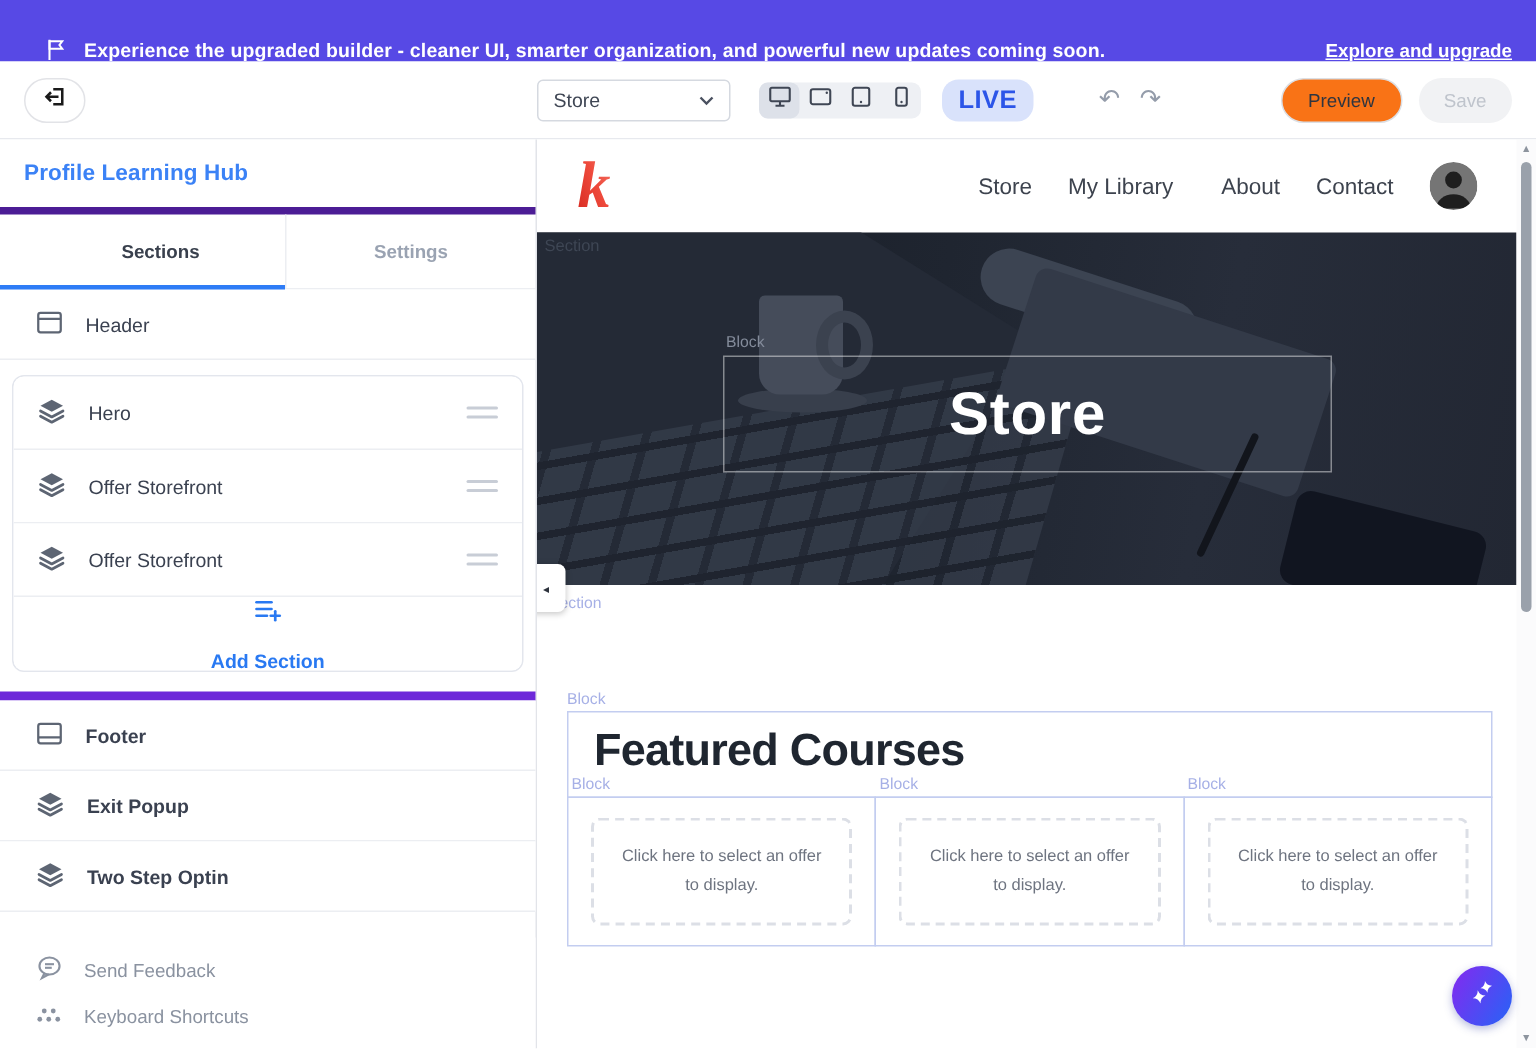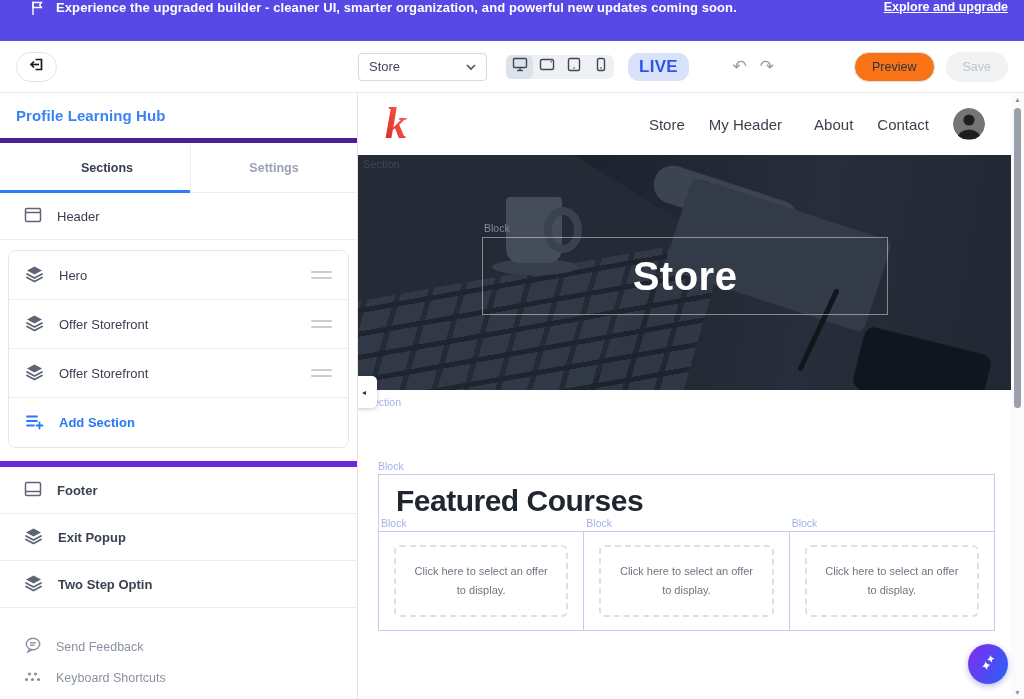--- a/index.html
+++ b/index.html
@@ -1,20 +1,20 @@
 <!DOCTYPE html>
 <html><head>
 <meta charset="utf-8">
 <style>
   * { margin:0; padding:0; box-sizing:border-box; }
   html,body { width:1024px; height:699px; overflow:hidden; }
   body { font-family:"Liberation Sans", sans-serif; background:#fff; position:relative; color:#3a4150; }
 
   
-  .banner { height:41px; background:#5749e5; display:flex; align-items:flex-start; padding:0 16px; color:#fff; }
+  .banner { height:41px; background:#5749e5; display:flex; align-items:flex-end; padding:0 16px; color:#fff; }
   .banner .flag { margin:0 12px 0 14px; display:flex; }
   .banner .msg { font-size:13px; font-weight:bold; letter-spacing:.1px; }
   .banner .upgrade { margin-left:auto; font-size:12.5px; font-weight:bold; color:#fff; text-decoration:underline; cursor:pointer; }
 
   
   .toolbar { height:52px; background:#fff; border-bottom:1px solid #e7e9ee; display:flex; align-items:center; padding:0 16px; }
   .exit-btn { width:41px; height:30px; border:1px solid #e2e3e7; border-radius:15px; background:#fff; display:flex; align-items:center; justify-content:center; cursor:pointer; }
   .page-select { margin-left:301px; width:129px; height:28px; border:1px solid #d5d9e0; border-radius:4px; background:#fff; display:flex; align-items:center; padding:0 10px; font-size:13px; color:#3f4654; cursor:pointer; }
   .page-select .sel-label { flex:1; }
   .device-group { margin-left:19px; height:24px; background:#eef0f4; border-radius:6px; display:flex; padding:0; }
@@ -34,21 +34,21 @@
   .sb-title { height:50px; display:flex; align-items:center; padding:0 16px; border-bottom:5px solid #4c1d95; font-size:15px; font-weight:bold; color:#3b82f6; letter-spacing:.1px; }
   .sb-tabs { height:50px; display:flex; border-bottom:1px solid #eceef2; }
   .sb-tab { flex:1; display:flex; align-items:center; justify-content:center; font-size:12.5px; font-weight:bold; color:#9aa3b2; cursor:pointer; position:relative; }
   .sb-tab:first-child { border-right:1px solid #eceef2; }
   .sb-tab.active { color:#39404d;padding-left:24px; }
   .sb-tab.active::after { content:""; position:absolute; left:0; right:0; bottom:-1px; height:3px; background:#2e7cf6; }
 
   .sb-row { height:47px; display:flex; align-items:center; gap:15px; padding:0 16px 0 24px; border-bottom:1px solid #eceef2; font-size:13px; color:#3a4150; cursor:pointer; background:#fff; }
   .sb-card { margin:10px 8px 13px; border:1px solid #e3e6ed; border-radius:8px; overflow:hidden; }
   .sb-card .sb-row { height:49px; border-bottom:1px solid #eceef2; padding-left:16px; }
-  .sb-card .sb-row:last-child { border-bottom:none; }
+  .sb-card .sb-row:last-child { border-bottom:none;flex-direction:column; }
   .drag-handle { margin-left:auto; display:flex; flex-direction:column; gap:4px; cursor:grab; }
   .drag-handle span { display:block; width:21px; height:2px; background:#c8cdd6; border-radius:1px; }
   .add-row { color:#2979f2; font-weight:bold; font-size:13px; }
   .plain-group { border-top:6px solid #6d28d9;font-weight:bold; }
   .sb-utility { position:absolute; left:0; right:0; bottom:0; padding:6px 0 6px; background:#fff; }
   .util-row { height:31px; display:flex; align-items:center; gap:14px; padding:0 24px; font-size:12.5px; color:#8a92a0; cursor:pointer; }
 
   
   .canvas { position:relative; flex:1; height:100%; background:#fff; overflow:hidden; }
   .site { position:absolute; top:0; left:0; right:13px; bottom:0; }
@@ -337,21 +337,21 @@
                 <stop offset="0" stop-color="#d5271f"></stop>
                   <stop offset="0.55" stop-color="#ee4a3c"></stop>
                   <stop offset="1" stop-color="#f2796a"></stop>
               </linearGradient>
             </defs>
             <text x="1" y="37" font-family="Liberation Serif, serif" font-style="italic" font-weight="bold" font-size="44" fill="url(#kgrad)">k</text>
           </svg>
         </div>
         <nav class="site-nav">
           <span class="nav-item">Store</span>
-          <span class="nav-item">My Header</span>
+          <span class="nav-item">My Library</span>
           <span class="nav-item nav-gap">About</span>
           <span class="nav-item">Contact</span>
         </nav>
         <div class="avatar">
           <svg width="32" height="32" viewBox="0 0 32 32">
             <circle cx="16" cy="16" r="16" fill="#757575"></circle>
             <circle cx="16" cy="12" r="5.6" fill="#1e1e1e"></circle>
             <path d="M4.5 31 a11.5 9.5 0 0 1 23 0 Z" fill="#1e1e1e"></path>
           </svg>
         </div>

